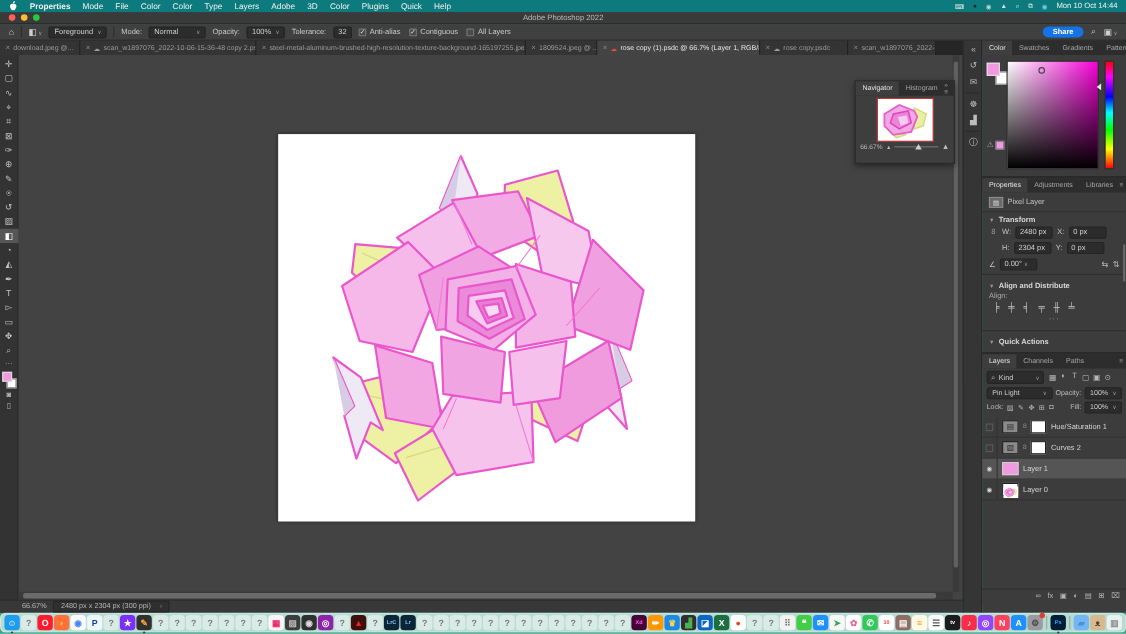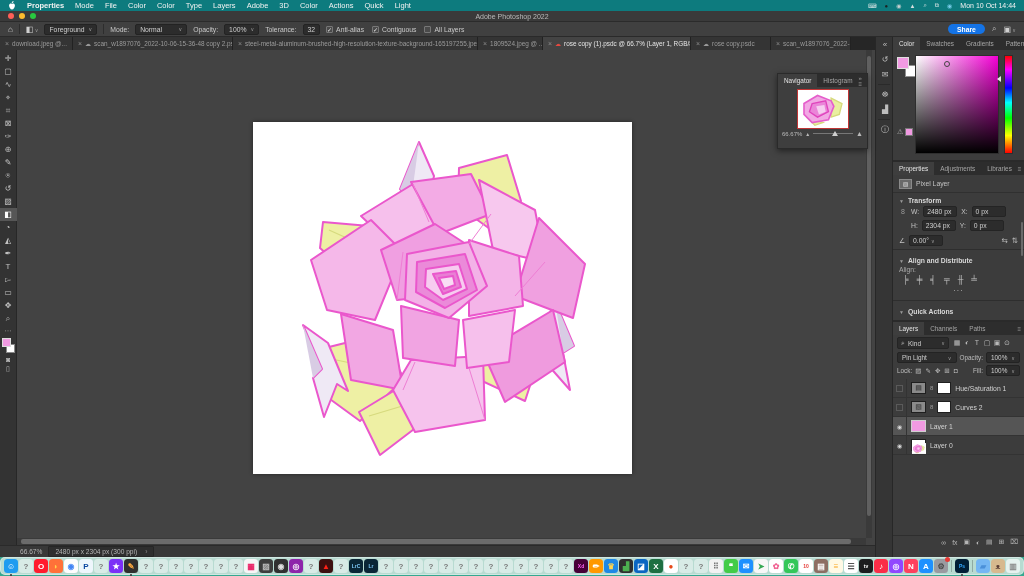--- a/index.html
+++ b/index.html
@@ -162,23 +162,23 @@
   <span id="menu-items" style="display:flex;gap:11px;">
       <span class="menu-item">Mode</span>
       <span class="menu-item">File</span>
       <span class="menu-item">Color</span>
       <span class="menu-item">Color</span>
       <span class="menu-item">Type</span>
       <span class="menu-item">Layers</span>
       <span class="menu-item">Adobe</span>
       <span class="menu-item">3D</span>
       <span class="menu-item">Color</span>
-      <span class="menu-item">Actions</span>
+      <span class="menu-item">Plugins</span>
       <span class="menu-item">Quick</span>
-      <span class="menu-item">Light</span>
+      <span class="menu-item">Help</span>
     </span>
   <span class="mb-right">
     <span id="mb-status-icons" style="display:flex;gap:8px;align-items:center;">
         <span class="mb-icn" style="color: rgb(242, 242, 242);">⌨</span>
         <span class="mb-icn" style="color: rgb(28, 28, 28);">●</span>
         <span class="mb-icn" style="color: rgb(216, 216, 216);">◉</span>
         <span class="mb-icn" style="color: rgb(232, 232, 232);">▲</span>
         <span class="mb-icn" style="color: rgb(242, 242, 242);">⌕</span>
         <span class="mb-icn" style="color: rgb(242, 242, 242);">⧉</span>
         <span class="mb-icn" style="color: rgb(127, 212, 242);">◉</span>

